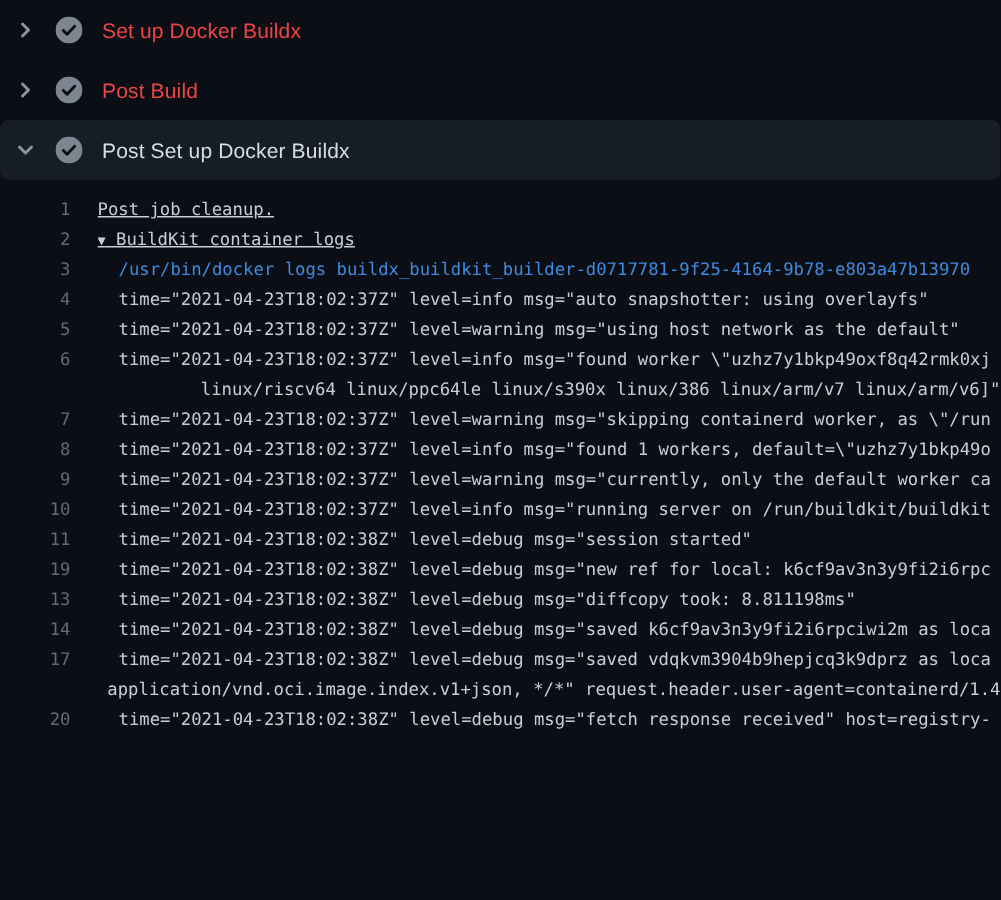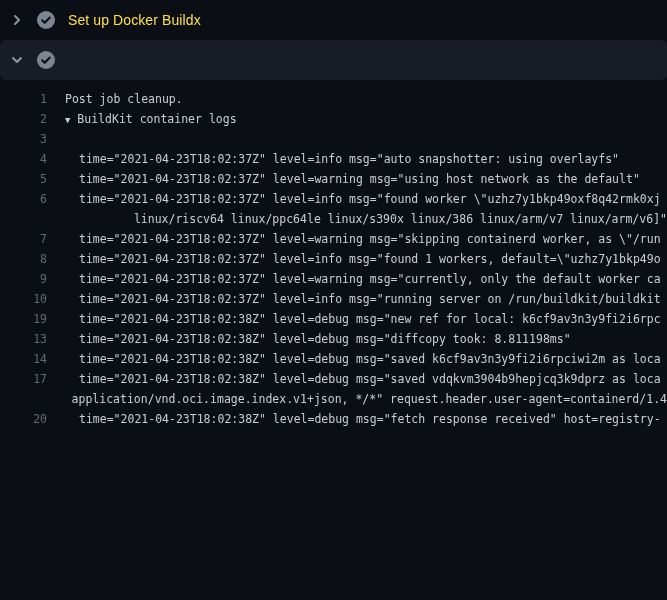--- a/index.html
+++ b/index.html
@@ -25,39 +25,39 @@
     width: 12px; height: 12px; margin-left: 11px;
     display: flex; align-items: center; justify-content: center;
     flex: none;
   }
   .chev svg { display: block; }
   .check {
     margin-left: 14px; flex: none; width: 18px; height: 18px;
     display: flex; align-items: center; justify-content: center;
   }
   .step-label {
-    margin-left: 13px; font-size: 14px; color: #fde047;
+    margin-left: 13px; font-size: 14px; color: #ef4444;
     letter-spacing: 0.1px;
   }
   .step.expanded .step-label { color: #d6dde4; font-weight: 500; }
 
   
   .log {
     height: 440px; box-sizing: border-box; padding-top: 9px;
     overflow: hidden;
     font-family: "DejaVu Sans Mono", "Liberation Mono", monospace;
     font-size: 11.5px;
   }
   .lrow { display: flex; height: 20px; line-height: 20px; white-space: pre; }
   .lnum {
     flex: 0 0 47px; text-align: right; color: #5f6b77;
     cursor: pointer;
   }
   .ltext { color: #c6cfd8; overflow: hidden; flex: 1 1 auto; }
-  .ltext.i0 { margin-left: 18px; }
+  .ltext.i0 { margin-left: 18px; text-decoration: underline; }
   .ltext.i1 { margin-left: 32px; }
   .ltext.iw { margin-left: 3px; text-align: right; }
   .ltext.command { color: #3f8ae0; }
   .tgl { font-size: 9px; color: #c6cfd8; cursor: pointer; }
 </style>
 </head>
 <body>
 
 <div class="viewer">
   <div class="steps">
@@ -68,46 +68,62 @@
           </svg>
         </span>
         <span class="check">
           <svg width="18" height="18" viewBox="0 0 18 18">
             <circle cx="9" cy="9" r="9" fill="#7d8590"></circle>
             <path d="M5.2 9.3 L7.7 11.8 L12.8 6.5" stroke="#0b0f15" stroke-width="2" fill="none" stroke-linecap="round" stroke-linejoin="round"></path>
           </svg>
         </span>
         <span class="step-label">Set up Docker Buildx</span>
       </div>
+      <div class="step">
+        <span class="chev">
+          <svg width="12" height="12" viewBox="0 0 12 12" fill="none">
+            <path d="M4 2 L8 6 L4 10" stroke="#8b949e" stroke-width="2" stroke-linecap="round" stroke-linejoin="round"></path>
+          </svg>
+        </span>
+        <span class="check">
+          <svg width="18" height="18" viewBox="0 0 18 18">
+            <circle cx="9" cy="9" r="9" fill="#7d8590"></circle>
+            <path d="M5.2 9.3 L7.7 11.8 L12.8 6.5" stroke="#0b0f15" stroke-width="2" fill="none" stroke-linecap="round" stroke-linejoin="round"></path>
+          </svg>
+        </span>
+        <span class="step-label">Post Build</span>
+      </div>
       <div class="step expanded">
         <span class="chev">
           <svg width="12" height="12" viewBox="0 0 12 12" fill="none">
             <path d="M2 4 L6 8 L10 4" stroke="#8b949e" stroke-width="2" stroke-linecap="round" stroke-linejoin="round"></path>
           </svg>
         </span>
         <span class="check">
           <svg width="18" height="18" viewBox="0 0 18 18">
             <circle cx="9" cy="9" r="9" fill="#7d8590"></circle>
             <path d="M5.2 9.3 L7.7 11.8 L12.8 6.5" stroke="#0b0f15" stroke-width="2" fill="none" stroke-linecap="round" stroke-linejoin="round"></path>
           </svg>
         </span>
+        <span class="step-label">Post Set up Docker Buildx</span>
       </div>
     </div>
   <div class="log">
       <div class="lrow"><span class="lnum">1</span><span class="ltext i0">Post job cleanup.</span></div>
       <div class="lrow"><span class="lnum">2</span><span class="ltext i0"><span class="tgl">▼</span> BuildKit container logs</span></div>
-      <div class="lrow"><span class="lnum">3</span></div>
+      <div class="lrow"><span class="lnum">3</span><span class="ltext i1 command">/usr/bin/docker logs buildx_buildkit_builder-d0717781-9f25-4164-9b78-e803a47b13970</span></div>
       <div class="lrow"><span class="lnum">4</span><span class="ltext i1">time="2021-04-23T18:02:37Z" level=info msg="auto snapshotter: using overlayfs"</span></div>
       <div class="lrow"><span class="lnum">5</span><span class="ltext i1">time="2021-04-23T18:02:37Z" level=warning msg="using host network as the default"</span></div>
       <div class="lrow"><span class="lnum">6</span><span class="ltext i1">time="2021-04-23T18:02:37Z" level=info msg="found worker \"uzhz7y1bkp49oxf8q42rmk0xj</span></div>
       <div class="lrow"><span class="lnum"></span><span class="ltext iw">linux/riscv64 linux/ppc64le linux/s390x linux/386 linux/arm/v7 linux/arm/v6]"</span></div>
       <div class="lrow"><span class="lnum">7</span><span class="ltext i1">time="2021-04-23T18:02:37Z" level=warning msg="skipping containerd worker, as \"/run</span></div>
       <div class="lrow"><span class="lnum">8</span><span class="ltext i1">time="2021-04-23T18:02:37Z" level=info msg="found 1 workers, default=\"uzhz7y1bkp49o</span></div>
       <div class="lrow"><span class="lnum">9</span><span class="ltext i1">time="2021-04-23T18:02:37Z" level=warning msg="currently, only the default worker ca</span></div>
       <div class="lrow"><span class="lnum">10</span><span class="ltext i1">time="2021-04-23T18:02:37Z" level=info msg="running server on /run/buildkit/buildkit</span></div>
+      <div class="lrow"><span class="lnum">11</span><span class="ltext i1">time="2021-04-23T18:02:38Z" level=debug msg="session started"</span></div>
       <div class="lrow"><span class="lnum">19</span><span class="ltext i1">time="2021-04-23T18:02:38Z" level=debug msg="new ref for local: k6cf9av3n3y9fi2i6rpc</span></div>
       <div class="lrow"><span class="lnum">13</span><span class="ltext i1">time="2021-04-23T18:02:38Z" level=debug msg="diffcopy took: 8.811198ms"</span></div>
       <div class="lrow"><span class="lnum">14</span><span class="ltext i1">time="2021-04-23T18:02:38Z" level=debug msg="saved k6cf9av3n3y9fi2i6rpciwi2m as loca</span></div>
       <div class="lrow"><span class="lnum">17</span><span class="ltext i1">time="2021-04-23T18:02:38Z" level=debug msg="saved vdqkvm3904b9hepjcq3k9dprz as loca</span></div>
       <div class="lrow"><span class="lnum"></span><span class="ltext iw">application/vnd.oci.image.index.v1+json, */*" request.header.user-agent=containerd/1.4</span></div>
       <div class="lrow"><span class="lnum">20</span><span class="ltext i1">time="2021-04-23T18:02:38Z" level=debug msg="fetch response received" host=registry-</span></div>
     </div>
 </div>
 
 </body></html>

